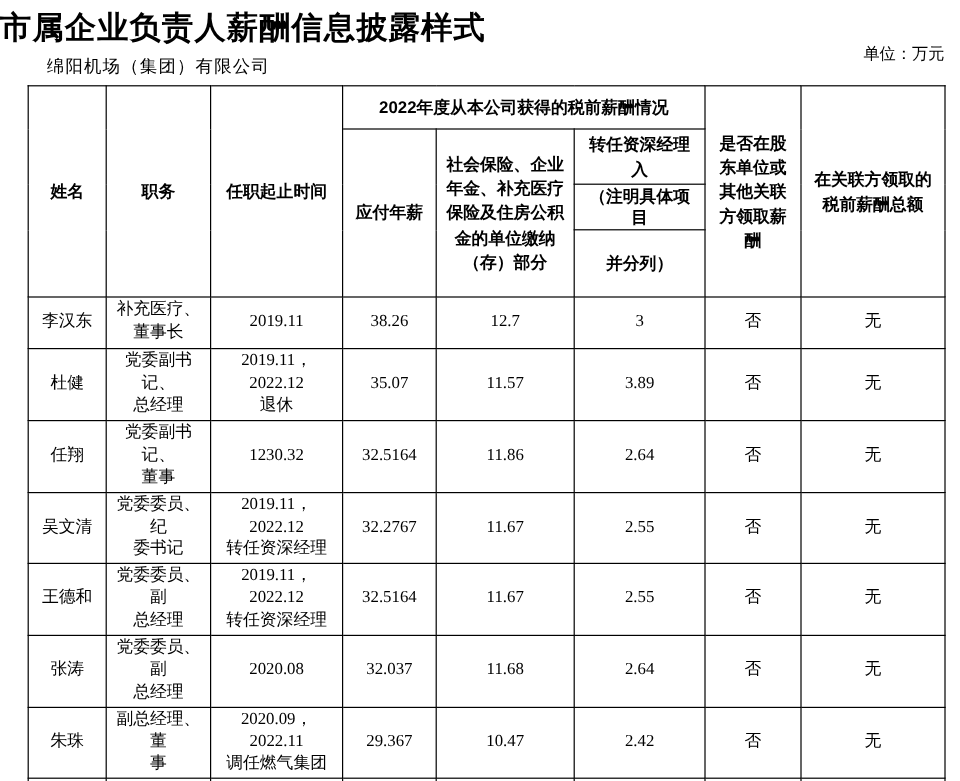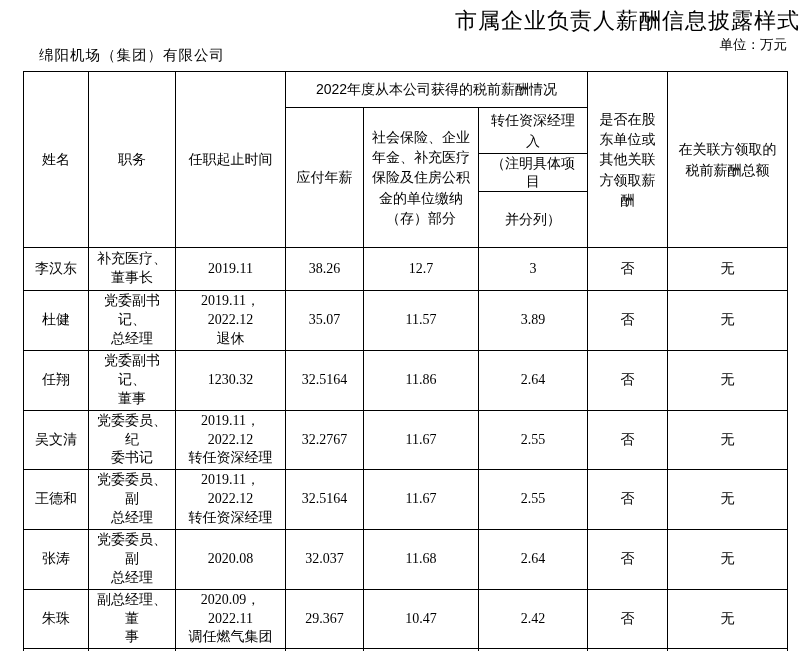--- a/index.html
+++ b/index.html
@@ -5,21 +5,21 @@
   html, body { margin: 0; padding: 0; }
   body {
     width: 800px; height: 651px;
     background: #ffffff; color: #000000;
     position: relative;
     font-family: "Liberation Serif", "DejaVu Serif", serif;
     overflow: hidden;
   }
   .title {
     position: absolute; top: 6px; left: 0; width: 100%;
-    text-align: right; font-size: 22px; font-weight: normal;
+    text-align: left; font-size: 26px; font-weight: bold;
     letter-spacing: 1px; margin: 0;
   }
   .subtitle-company {
     position: absolute; left: 39px; top: 46px;
     font-size: 14.5px; letter-spacing: 1px;
   }
   .subtitle-unit {
     position: absolute; right: 13px; top: 36px;
     font-size: 13.5px;
   }
@@ -29,21 +29,21 @@
   }
   table.salary th, table.salary td {
     border: 1px solid #000;
     text-align: center; vertical-align: middle;
     padding: 1px 3px;
     white-space: pre-line;
     overflow: hidden;
   }
   table.salary th {
     font-family: "Liberation Sans", "DejaVu Sans", sans-serif;
-    font-weight: 400;
+    font-weight: 700;
     font-size: 14px;
     line-height: 1.45;
   }
   table.salary th.tight { line-height: 1.25; }
   table.salary td {
     font-size: 14px;
     line-height: 1.35;
     font-weight: normal;
   }
   thead tr.hrow-1 { height: 36px; }

